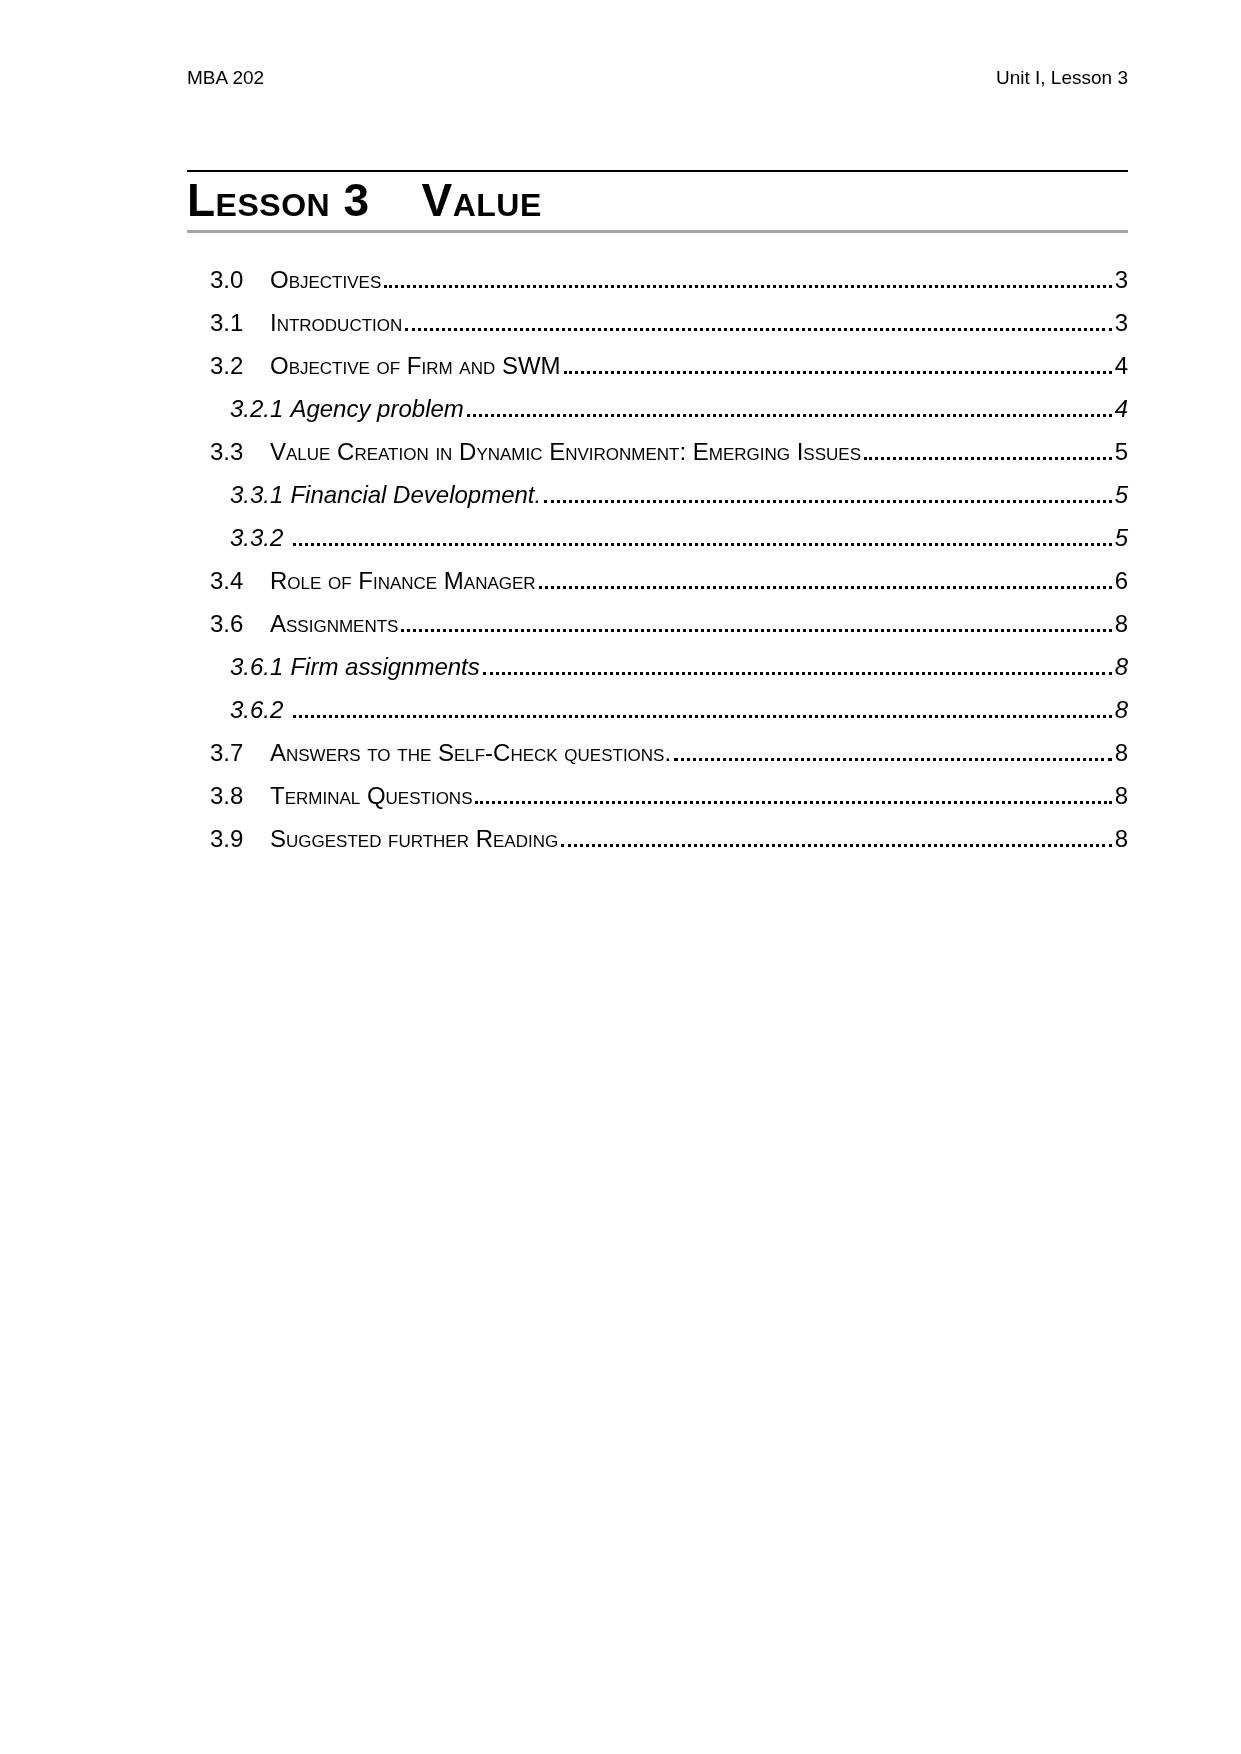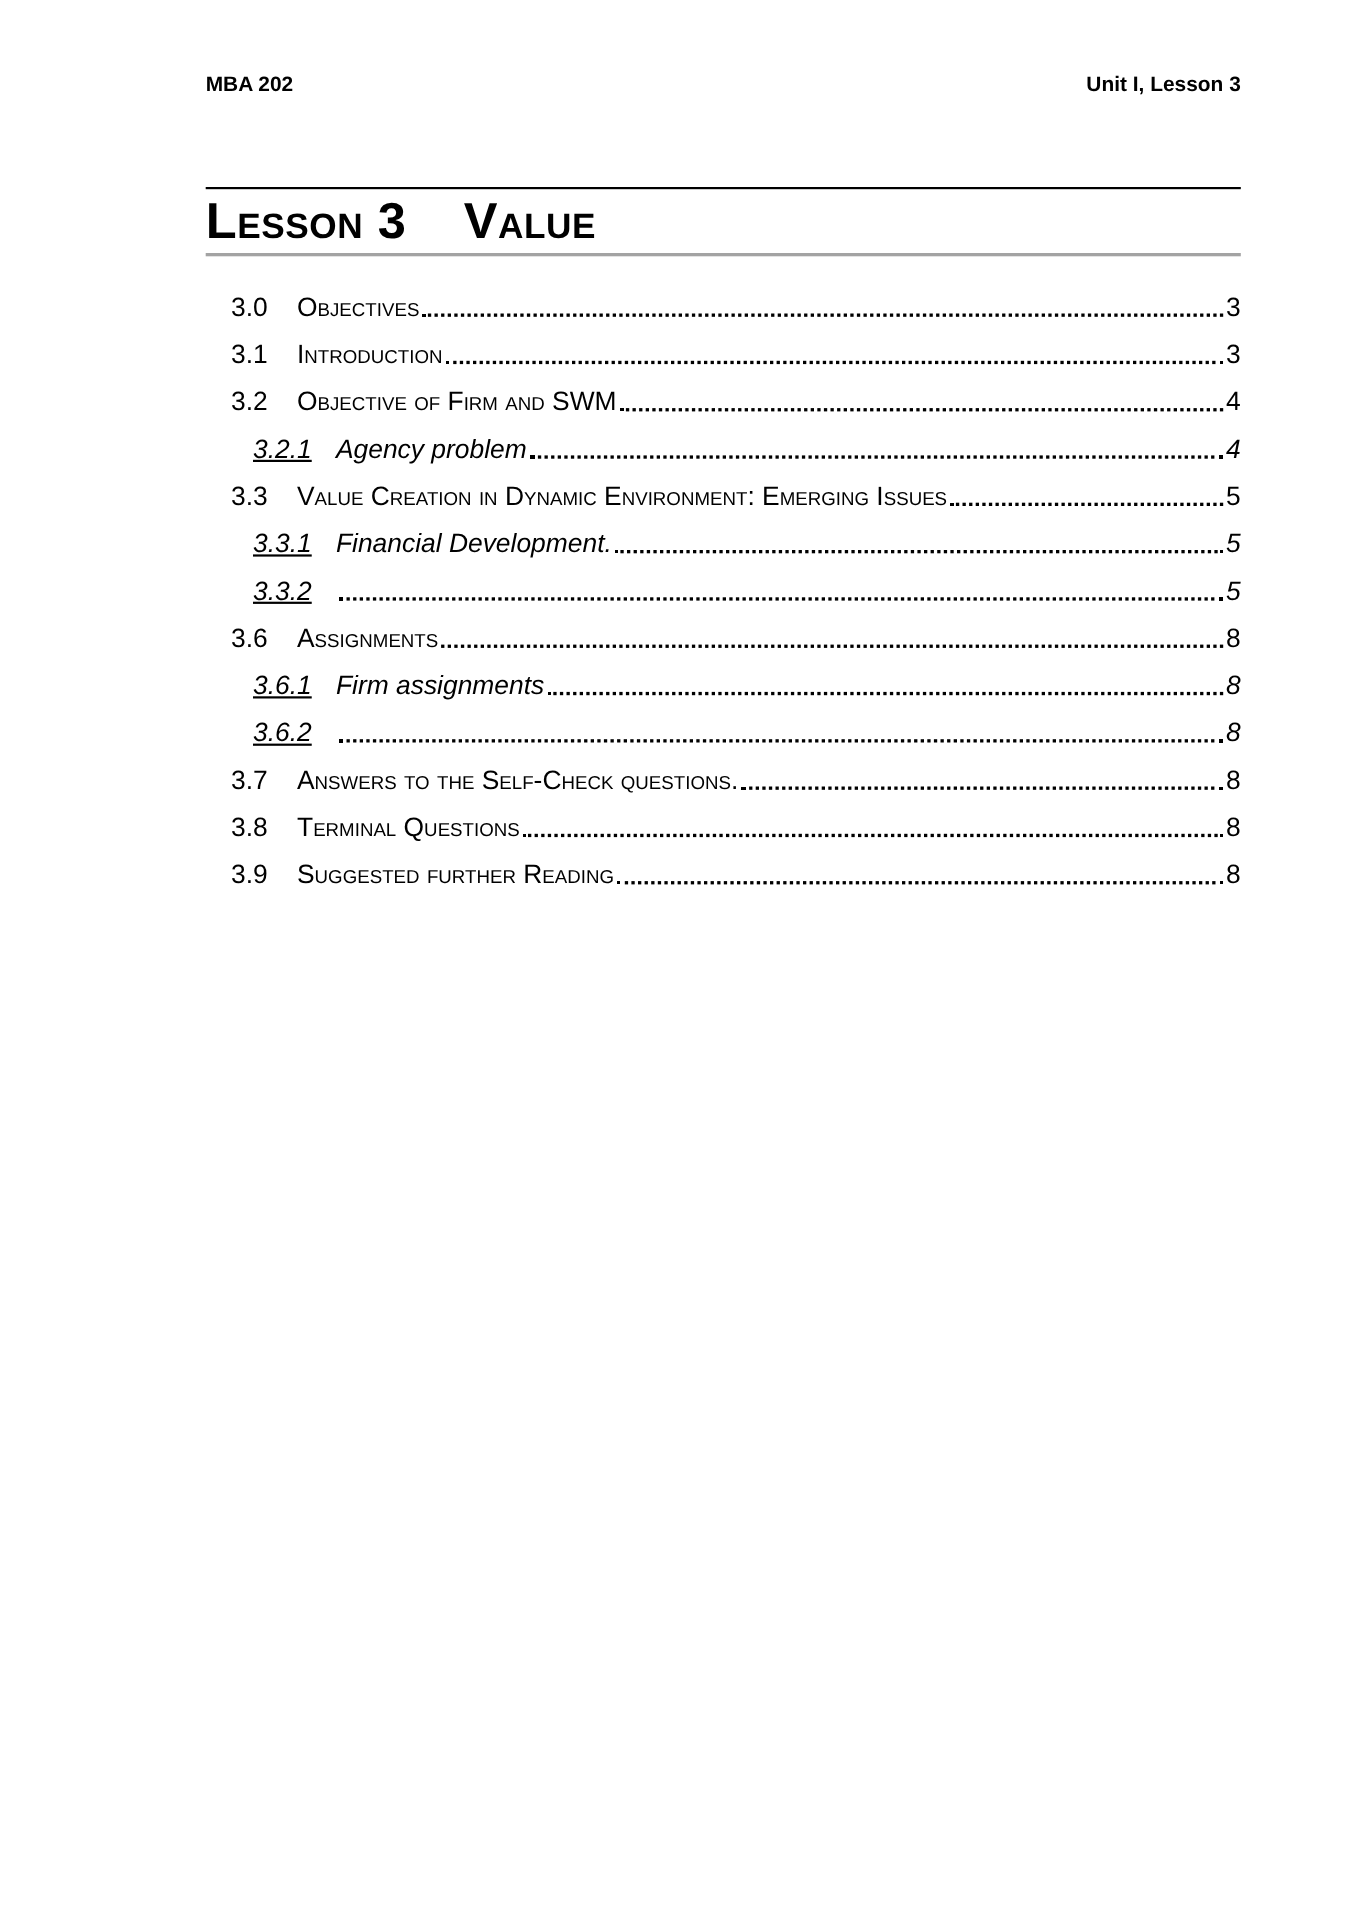--- a/index.html
+++ b/index.html
@@ -22,21 +22,21 @@
     width: 941px;
     top: 0;
   }
   
   .runhead {
     margin-top: 66px;
     display: flex;
     justify-content: space-between;
     align-items: baseline;
     font-size: 19px;
-    font-weight: bold;
+    font-weight: normal;
     line-height: 24px;
   }
   
   .title-block {
     margin-top: 80px;
     border-top: 2px solid #000;
     border-bottom: 3px solid #a3a3a3;
     padding: 2px 0 4px 0;
   }
   .title-line {
@@ -56,21 +56,21 @@
     display: flex;
     align-items: flex-end;
     height: 43px;
     white-space: nowrap;
   }
   .toc-row .txt { line-height: 43px; }
   .toc-row.l1 { padding-left: 23px; }
   .toc-row.l1 .num { width: 60px; flex: 0 0 60px; }
   .toc-row.l1 .label { font-variant: small-caps; }
   .toc-row.l2 { padding-left: 43px; font-style: italic; }
-  .toc-row.l2 .num { margin-right: 22px; text-decoration: underline; }
+  .toc-row.l2 .num { margin-right: 7px; }
   .leader {
     flex: 1 1 auto;
     min-width: 12px;
     border-bottom: 3px dotted #000;
     margin: 0 3px 13px 3px;
     height: 0;
   }
   .pageno { line-height: 43px; }
 </style>
 </head>
@@ -126,20 +126,26 @@
     <span class="label txt">Financial Development.</span>
     <span class="leader"></span>
     <span class="pageno txt">5</span>
   </div>
         <div class="toc-row l2">
     <span class="num txt">3.3.2</span>
     <span class="leader"></span>
     <span class="pageno txt">5</span>
   </div>
         <div class="toc-row l1">
+    <span class="num txt">3.4</span>
+    <span class="label txt">Role of Finance Manager</span>
+    <span class="leader"></span>
+    <span class="pageno txt">6</span>
+  </div>
+        <div class="toc-row l1">
     <span class="num txt">3.6</span>
     <span class="label txt">Assignments</span>
     <span class="leader"></span>
     <span class="pageno txt">8</span>
   </div>
         <div class="toc-row l2">
     <span class="num txt">3.6.1</span>
     <span class="label txt">Firm assignments</span>
     <span class="leader"></span>
     <span class="pageno txt">8</span>

